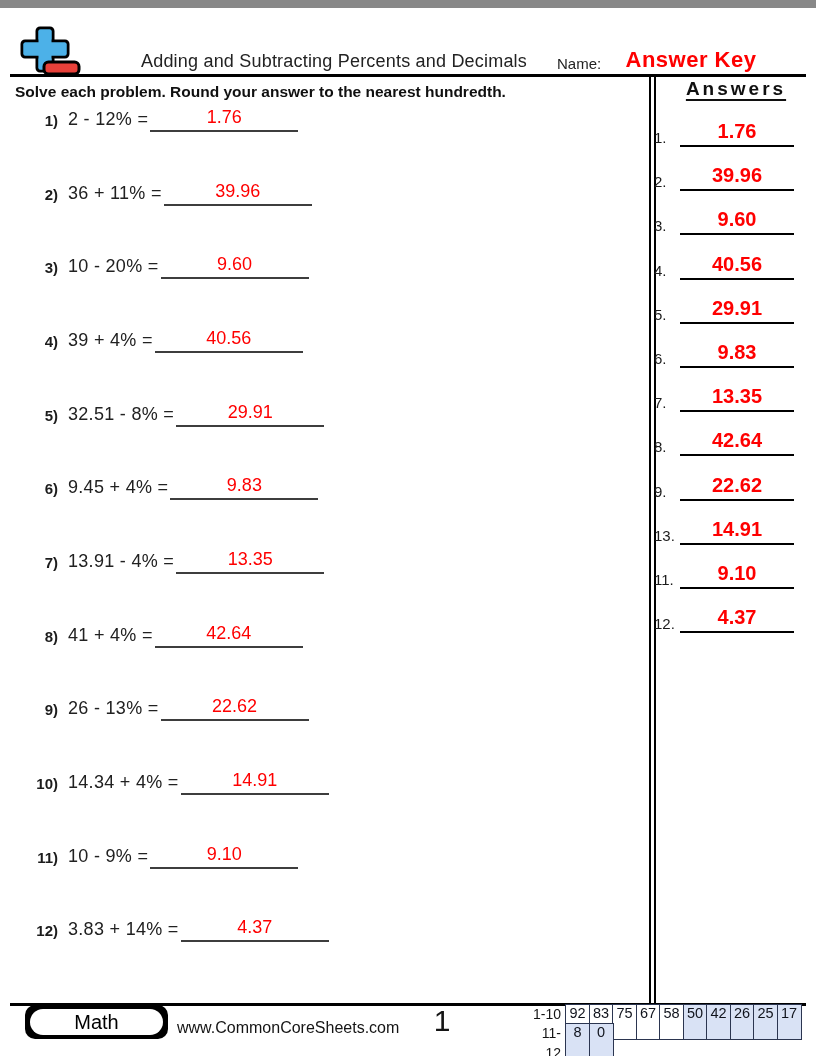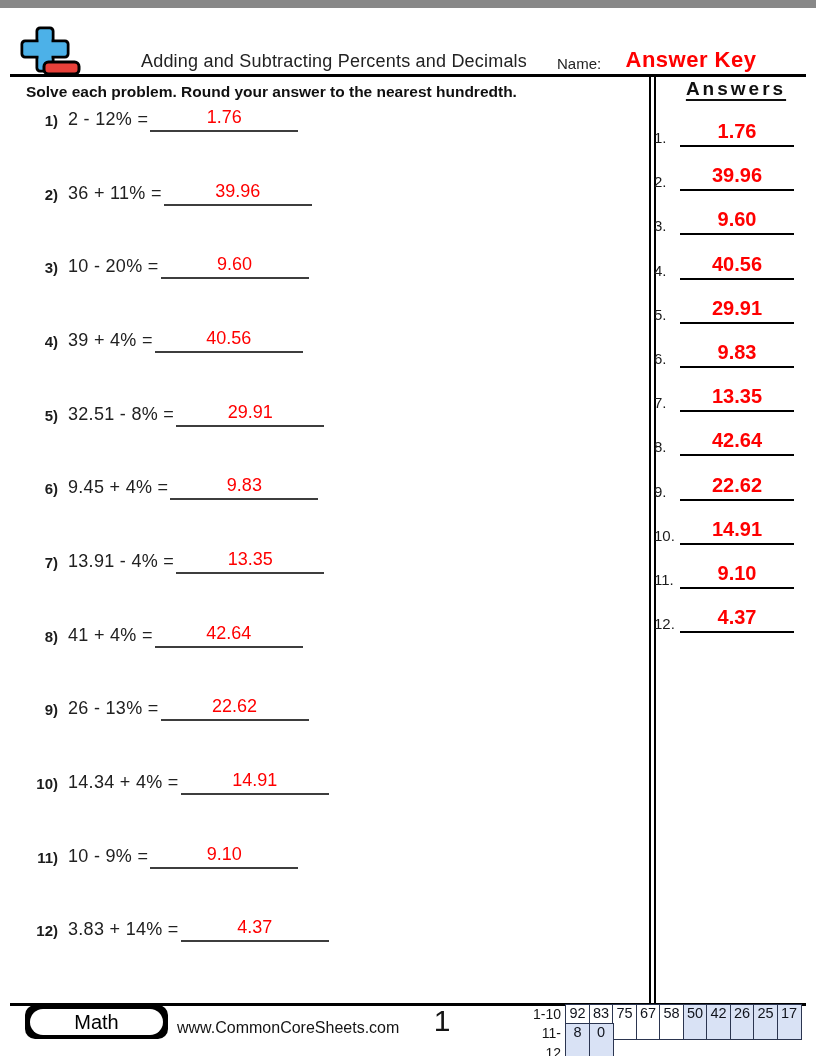--- a/index.html
+++ b/index.html
@@ -14,21 +14,21 @@
   .title {
     position:absolute; left:118px; top:43px; width:432px; text-align:center;
     font-size:18px; font-weight:500; color:#232323; letter-spacing:0.2px;
   }
   .name-label { position:absolute; left:557px; top:47px; font-size:15px; color:#232323; }
   .answer-key {
     position:absolute; left:620px; top:39px; width:142px; text-align:center;
     font-size:22px; font-weight:bold; color:#fe0000; letter-spacing:0.5px;
   }
   .header-line { position:absolute; left:10px; top:66px; width:796px; height:3px; background:#000; }
-  .instructions { position:absolute; left:26px; top:75px; font-size:15.5px; font-weight:bold; color:#101010; }
+  .instructions { position:absolute; left:15px; top:75px; font-size:15.5px; font-weight:bold; color:#101010; }
   
   .problem { position:absolute; left:20px; display:flex; align-items:flex-end; height:26px; }
   .pnum  { width:38px; text-align:right; font-weight:bold; font-size:15px; padding-bottom:3px; color:#1c1c1c; }
   .pexp  { margin-left:10px; font-size:18px; padding-bottom:2px; letter-spacing:0.3px; color:#212121; white-space:pre; }
   .pans  {
     margin-left:2px; width:148px; text-align:center; font-size:18px; color:#fe0000;
     border-bottom:2px solid #3d3d3d; padding-bottom:2px;
   }
   
   .divider {
@@ -182,21 +182,21 @@
   </div>
   <div class="ans-item" style="top:418px">
     <span class="anum">8.</span>
     <span class="aval">42.64</span>
   </div>
   <div class="ans-item" style="top:463px">
     <span class="anum">9.</span>
     <span class="aval">22.62</span>
   </div>
   <div class="ans-item" style="top:507px">
-    <span class="anum">10.</span>
+    <span class="anum">13.</span>
     <span class="aval">14.91</span>
   </div>
   <div class="ans-item" style="top:551px">
     <span class="anum">11.</span>
     <span class="aval">9.10</span>
   </div>
   <div class="ans-item" style="top:595px">
     <span class="anum">12.</span>
     <span class="aval">4.37</span>
   </div>

